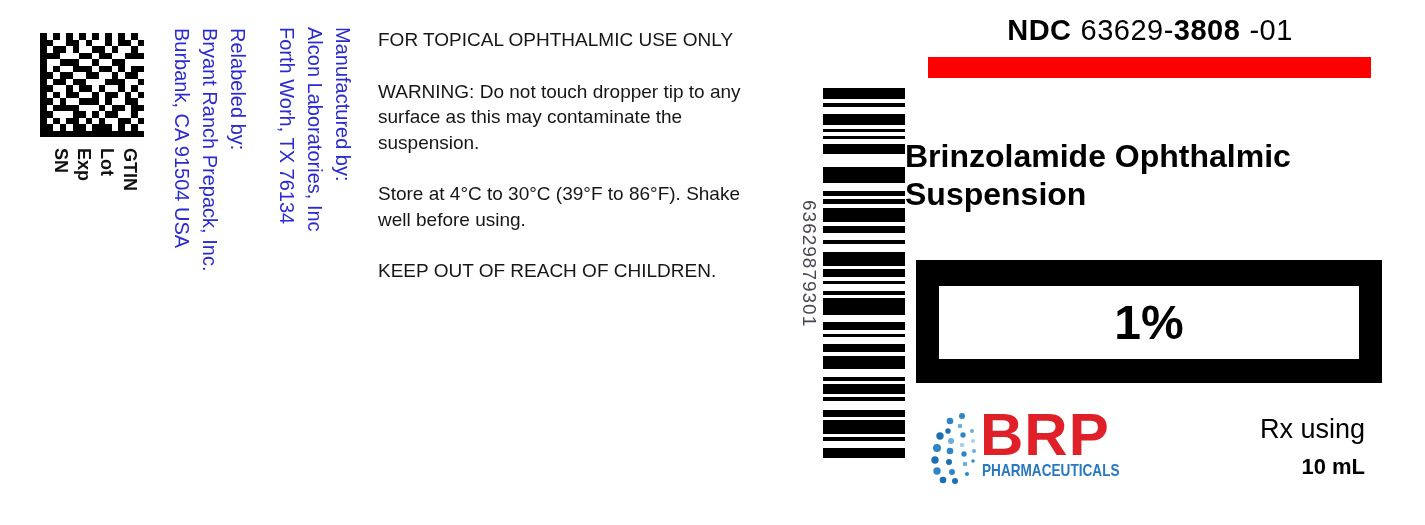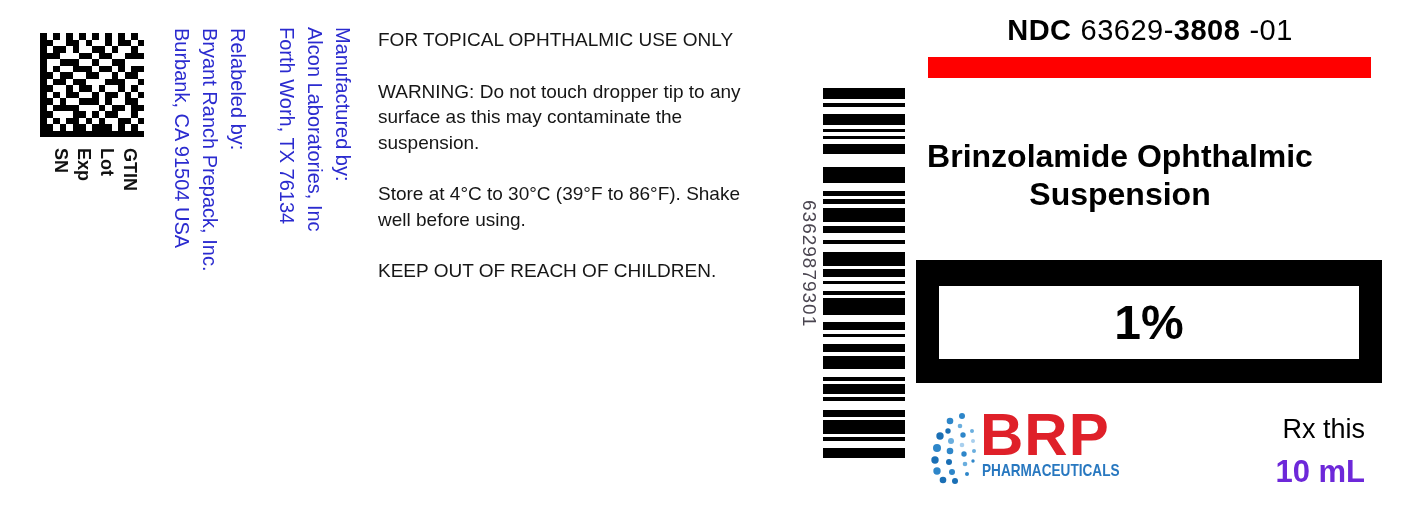--- a/index.html
+++ b/index.html
@@ -30,36 +30,36 @@
   .bc-num{left:820px;top:200px;font-size:19px;letter-spacing:1px;color:#4a4550;}
   .bars{position:absolute;left:823px;top:88px;width:82px;height:370px;
         display:flex;flex-direction:column;}
   .bars div{width:100%;}
 
   
   .ndc{position:absolute;left:915px;top:14px;width:470px;text-align:center;
        font-size:29px;letter-spacing:.5px;color:#000;}
   .ndc b{margin-right:9px;margin-top:44px;}
   .redbar{position:absolute;left:928px;top:57px;width:443px;height:21px;}
-  .title{position:absolute;left:905px;top:137px;width:430px;text-align:center;
+  .title{position:absolute;left:905px;top:137px;width:430px;
          font-weight:bold;font-size:32px;line-height:38px;color:#000;}
   .sbox{position:absolute;left:916px;top:260px;width:466px;height:123px;background:#000;}
   .sbox-inner{position:absolute;left:23px;top:26px;right:23px;bottom:24px;background:#fff;
               display:flex;align-items:center;justify-content:center;}
   .strength{font-weight:bold;font-size:48px;color:#000;}
 
   
   .dots-svg{position:absolute;left:928px;top:410px;}
   .brand-name{position:absolute;left:980px;top:405px;font-weight:bold;font-size:60px;
               line-height:60px;letter-spacing:1px;}
   .brand-sub{position:absolute;left:982px;top:461px;font-weight:bold;font-size:17px;
              transform:scaleX(.8);transform-origin:top left;letter-spacing:0;}
 
   .rx{position:absolute;right:60px;top:414px;font-size:27px;color:#000;}
-  .vol{position:absolute;right:60px;top:454px;font-size:31px;font-weight:bold;color:#6d28d9;}
+  .vol{position:absolute;right:60px;top:454px;font-size:22px;font-weight:bold;color:#000000;}
 </style>
 </head>
 <body>
 
 <div class="label-root">
 
   <div class="dm" id="dm">
       <div class="m"></div>
       <div></div>
       <div class="m"></div>
@@ -433,16 +433,16 @@
       <circle cx="37" cy="54" r="2.3" fill="#6aaede"></circle>
       <circle cx="39" cy="64" r="2" fill="#2e86c9"></circle>
       <circle cx="44" cy="21" r="2" fill="#6aaede"></circle>
       <circle cx="45" cy="31" r="2" fill="#a8cfee"></circle>
       <circle cx="46" cy="41" r="2" fill="#6aaede"></circle>
       <circle cx="45" cy="51" r="1.7" fill="#2e86c9"></circle>
     </svg>
   <div class="brand-name" id="brandName" style="color: rgb(223, 32, 41);">BRP</div>
   <div class="brand-sub" id="brandSub" style="color: rgb(40, 120, 192);">PHARMACEUTICALS</div>
 
-  <div class="rx">Rx this</div>
+  <div class="rx">Rx using</div>
   <div class="vol">10 mL</div>
 
 </div>
 
 </body></html>

